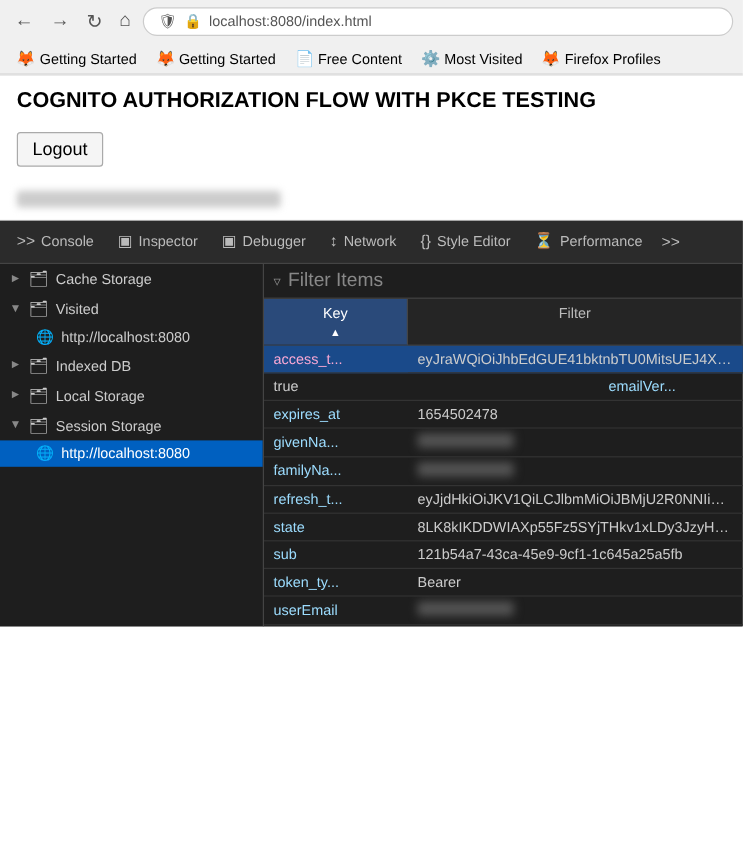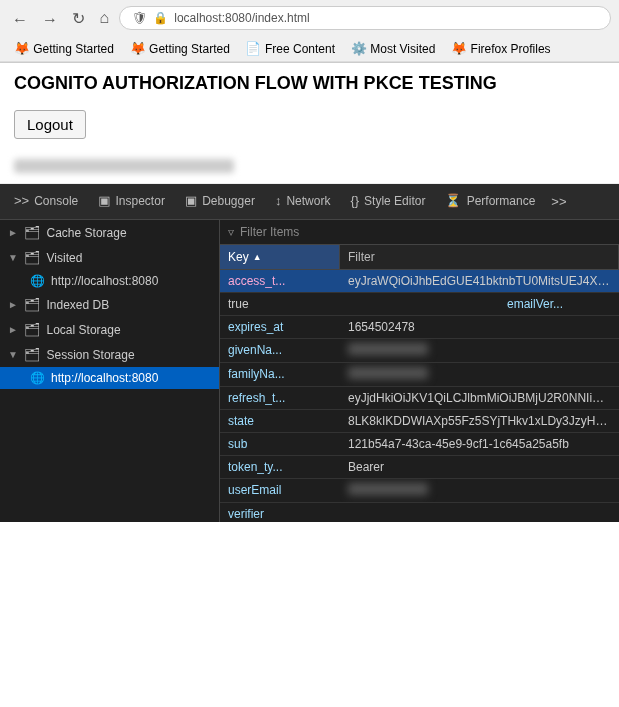--- a/index.html
+++ b/index.html
@@ -40,25 +40,25 @@
     .sidebar-item .toggle { color: #888; font-size: 10px; width: 10px; }
     .sidebar-item .item-icon { font-size: 13px; }
     .sidebar-sub-item { display: flex; align-items: center; gap: 6px; padding: 4px 8px 4px 30px; color: #ccc; font-size: 12px; cursor: pointer; }
     .sidebar-sub-item.selected { background: #0060c0; color: #fff; }
     .sidebar-sub-item .item-icon { font-size: 12px; }
 
     
     .devtools-main { flex: 1; display: flex; flex-direction: column; background: #1e1e1e; overflow: hidden; }
     .filter-bar { display: flex; align-items: center; padding: 5px 8px; border-bottom: 1px solid #444; gap: 6px; }
     .filter-icon { color: #888; font-size: 12px; }
-    .filter-text { color: #888; font-size: 12px; }
+    .filter-text { color: #888; font-size: 16px; }
 
     .data-table { flex: 1; overflow-y: auto; }
     .table-header { display: flex; background: #252525; border-bottom: 1px solid #444; }
-    .th { padding: 5px 8px; color: #bbb; font-size: 12px; font-weight: normal; border-right: 1px solid #444; display: flex; align-items: center; gap: 4px; }
+    .th { padding: 5px 8px; color: #bbb; font-size: 12px; font-weight: normal; border-right: 1px solid #444; display: flex; align-items: center; gap: 4px; flex-direction: column; }
     .th.key-col { width: 120px; flex-shrink: 0; background: #2a4a7a; color: #fff; }
     .th.val-col { flex: 1; }
     .sort-icon { font-size: 9px; }
 
     .table-row { display: flex; border-bottom: 1px solid #333; }
     .table-row.selected { background: #1a4a8a; }
     .td { padding: 4px 8px; font-size: 12px; color: #ccc; overflow: hidden; text-overflow: ellipsis; white-space: nowrap; }
     .td.key-col { width: 120px; flex-shrink: 0; color: #9cdcfe; }
     .td.val-col { flex: 1; color: #ccc; }
     .td.selected-key { background: #1a4a8a; color: #f9a8d4; }

